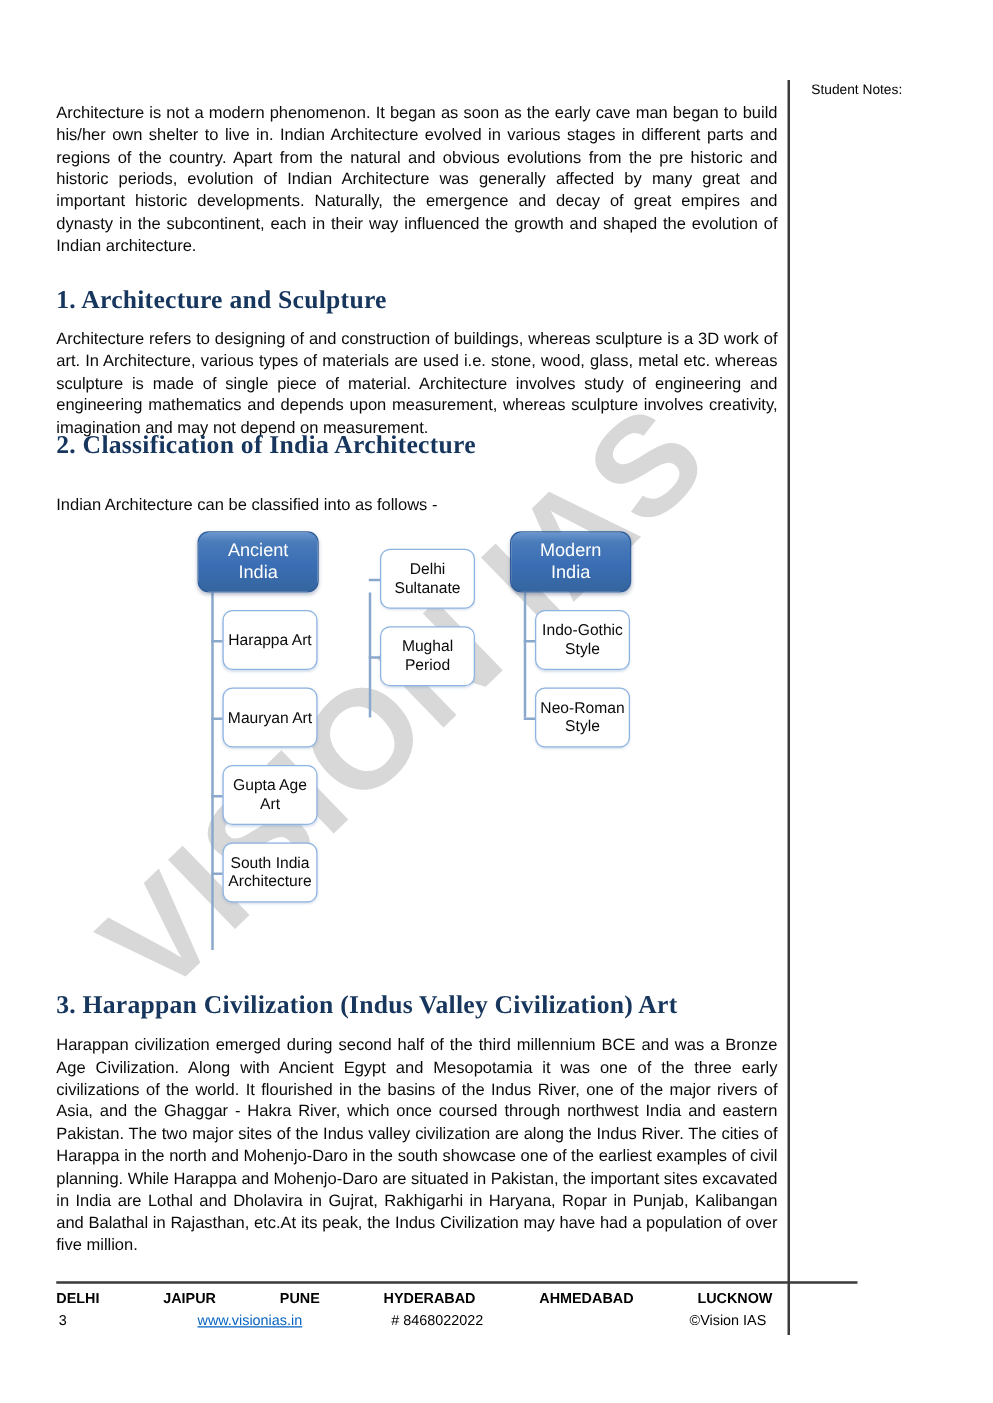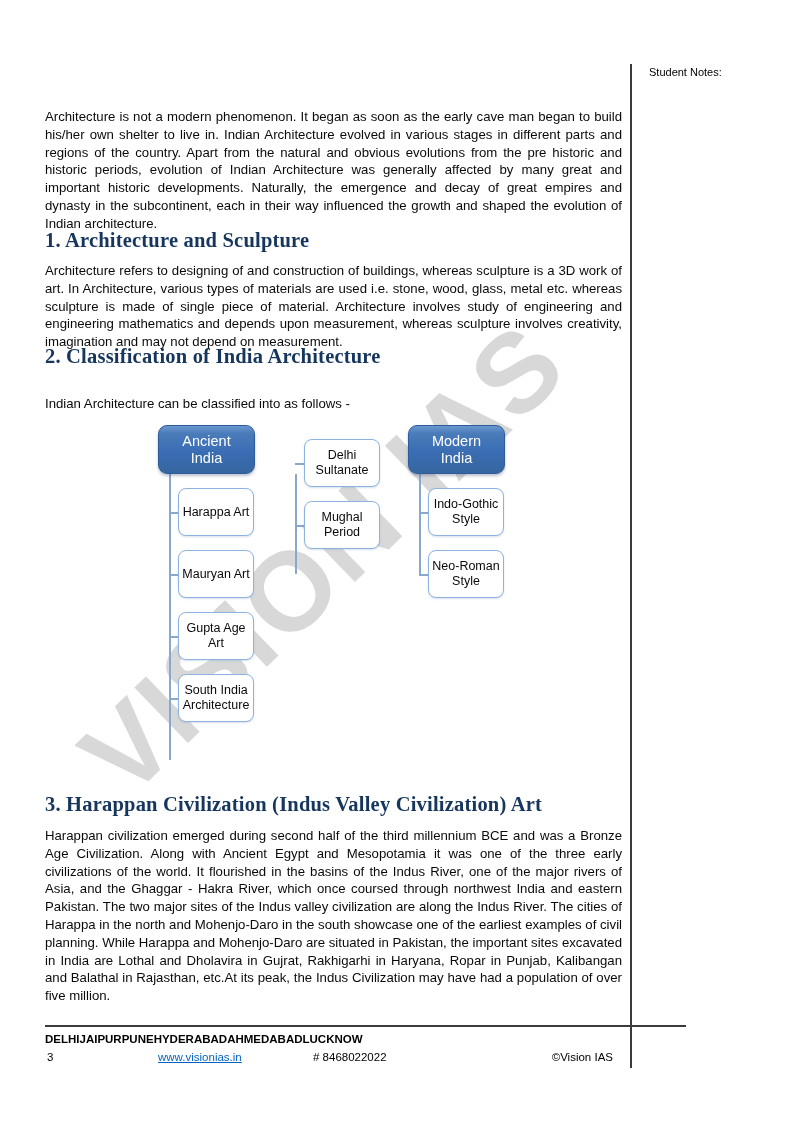--- a/index.html
+++ b/index.html
@@ -25,21 +25,21 @@
   
   .para {
     position:absolute; left:45px; width:577px; z-index:1;
     font-size:13.2px; line-height:17.8px; text-align:justify; color:#0a0a0a;
   }
   .section {
     position:absolute; left:45px; width:600px; z-index:1;
     font-family:"Liberation Serif", serif; font-weight:bold;
     font-size:20.5px; color:var(--heading,#17365d); letter-spacing:0.2px;
   }
-  .p1 { top:108px; }
+  .p1 { top:81px; }
   .h1pos { top:229px; }
   .p2 { top:262px; }
   .h2pos { top:345px; }
   .p3 { top:395px; text-align:left; }
   .h3pos { top:793px; }
   .p4 { top:827px; }
 
   
   .diagram { position:absolute; left:0; top:425px; width:794px; height:370px; z-index:1; }
   .dcol { position:absolute; top:0; width:97px; }
@@ -70,21 +70,21 @@
   }
   .dchild::before {
     content:''; position:absolute; left:-10.5px; top:50%; width:9.5px; height:1.6px;
     background:var(--diagram-connector,#8aa8cc);
   }
 
   
   .footer-line { position:absolute; left:45px; top:1025px; width:641px; height:1.7px; background:#3b3b3b; z-index:2; }
   .footer-cities {
     position:absolute; left:45px; top:1033px; width:573px; z-index:2;
-    display:flex; 
+    display:flex; justify-content:space-between;
     font-size:11.5px; font-weight:bold; color:#000;
   }
   .footer-meta { position:absolute; left:45px; top:1051px; width:573px; height:16px; font-size:11.5px; z-index:2; }
   .pagenum   { position:absolute; left:2px; }
   .weblink   { position:absolute; left:113px; color:var(--link,#0563c1); text-decoration:underline; cursor:pointer; }
   .phone     { position:absolute; left:268px; }
   .copyright { position:absolute; right:5px; }
 </style>
 </head>
 <body>

